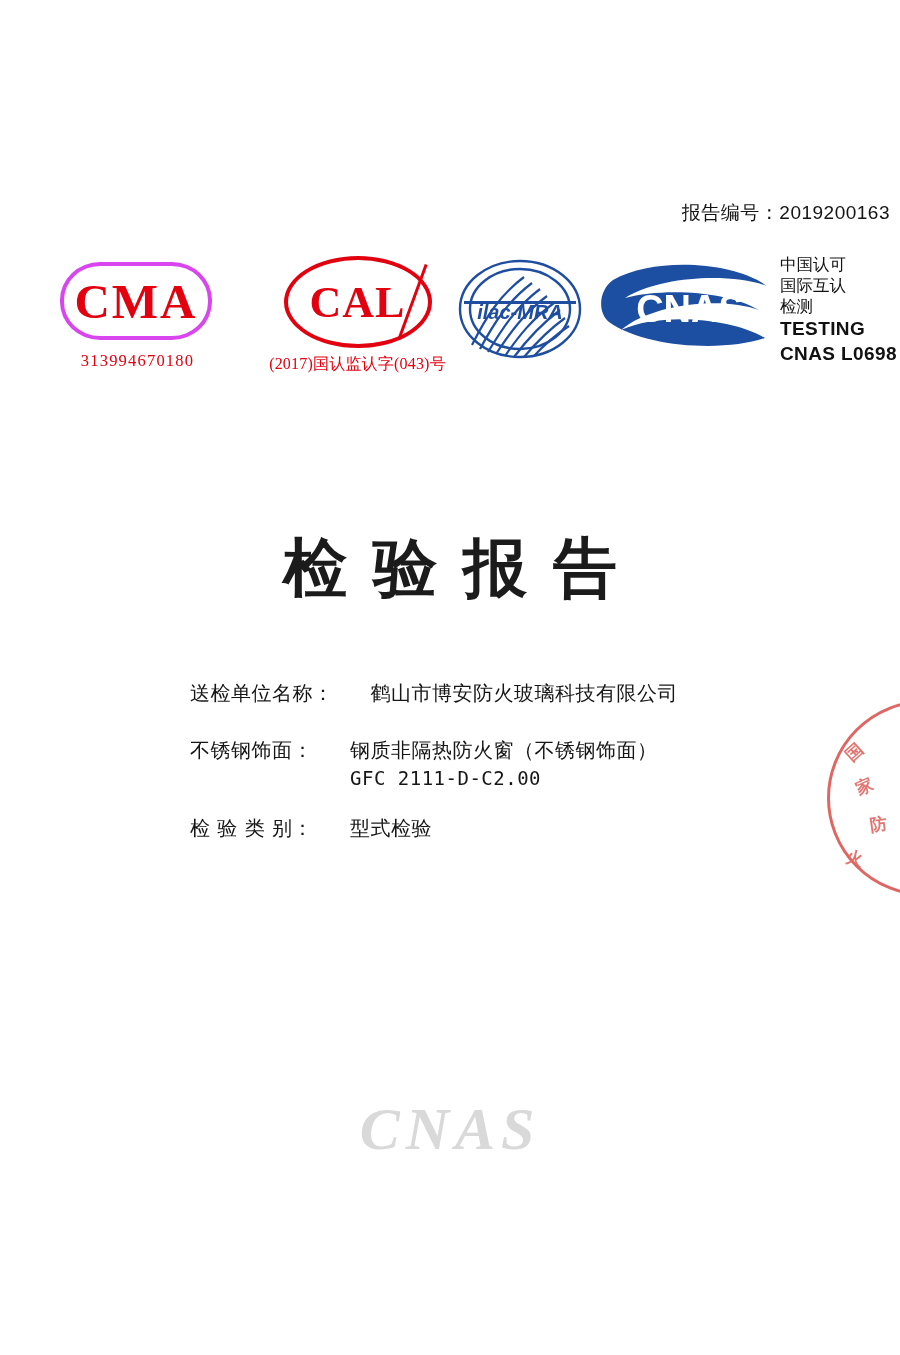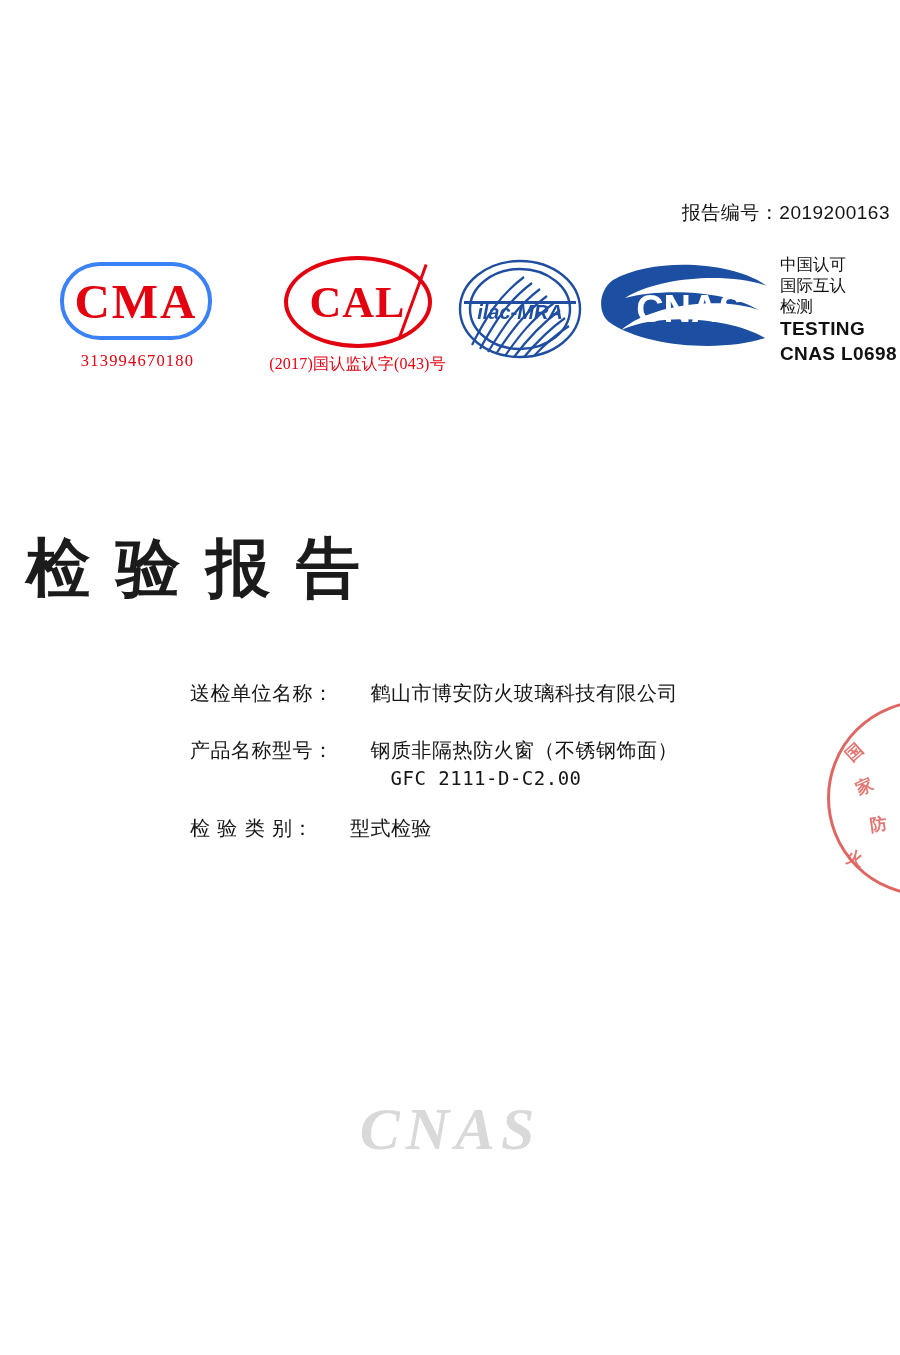--- a/index.html
+++ b/index.html
@@ -48,21 +48,21 @@
     position: absolute;
     left: 5px;
     top: 10px;
     width: 155px;
     text-align: center;
   }
   .cma-mark {
     position: relative;
     width: 152px;
     height: 78px;
-    border: 4px solid #3b82f6;
+    border: 4px solid #d946ef;
     border-radius: 40px / 38px;
     box-sizing: border-box;
   }
   .cma-text {
     position: absolute;
     left: 0;
     top: 50%;
     transform: translateY(-50%);
     width: 100%;
     text-align: center;
@@ -173,21 +173,21 @@
     letter-spacing: 0.4px;
     font-family: "Liberation Sans", sans-serif;
   }
 
   
   .doc-title {
     position: absolute;
     top: 525px;
     left: 0;
     width: 900px;
-    text-align: left;
+    text-align: center;
     font-family: "DejaVu Sans", sans-serif;
     font-weight: bold;
     font-size: 64px;
     letter-spacing: 26px;
     text-indent: 26px;
     color: #1b1b1b;
   }
 
   
   .fields {
@@ -216,21 +216,20 @@
     margin-left: 8px;
     letter-spacing: 0.5px;
     font-family: "DejaVu Sans", sans-serif;
   }
   .field-value .mono-line {
     font-family: "DejaVu Sans Mono", monospace;
     font-size: 19px;
     letter-spacing: 0.5px;
     display: block;
     margin-top: 3px;
-    margin-left: 20px;
   }
   .row-product { margin-bottom: 26px; }
 
   
   .watermark {
     position: absolute;
     top: 1095px;
     left: 0;
     width: 900px;
     text-align: center;
@@ -358,21 +357,21 @@
   <div class="doc-title">检验报告</div>
 
   <div class="fields">
 
     <div class="field-row">
       <div class="field-label">送检单位名称：</div>
       <div class="field-value">鹤山市博安防火玻璃科技有限公司</div>
     </div>
 
     <div class="field-row row-product">
-      <div class="field-label">产品名称型号：</div>
+      <div class="field-label">不锈钢饰面：</div>
       <div class="field-value">
         <span>钢质非隔热防火窗（不锈钢饰面）</span>
         <span class="mono-line">GFC 2111-D-C2.00</span>
       </div>
     </div>
 
     <div class="field-row">
       <div class="field-label">检 验 类 别：</div>
       <div class="field-value">型式检验</div>
     </div>

